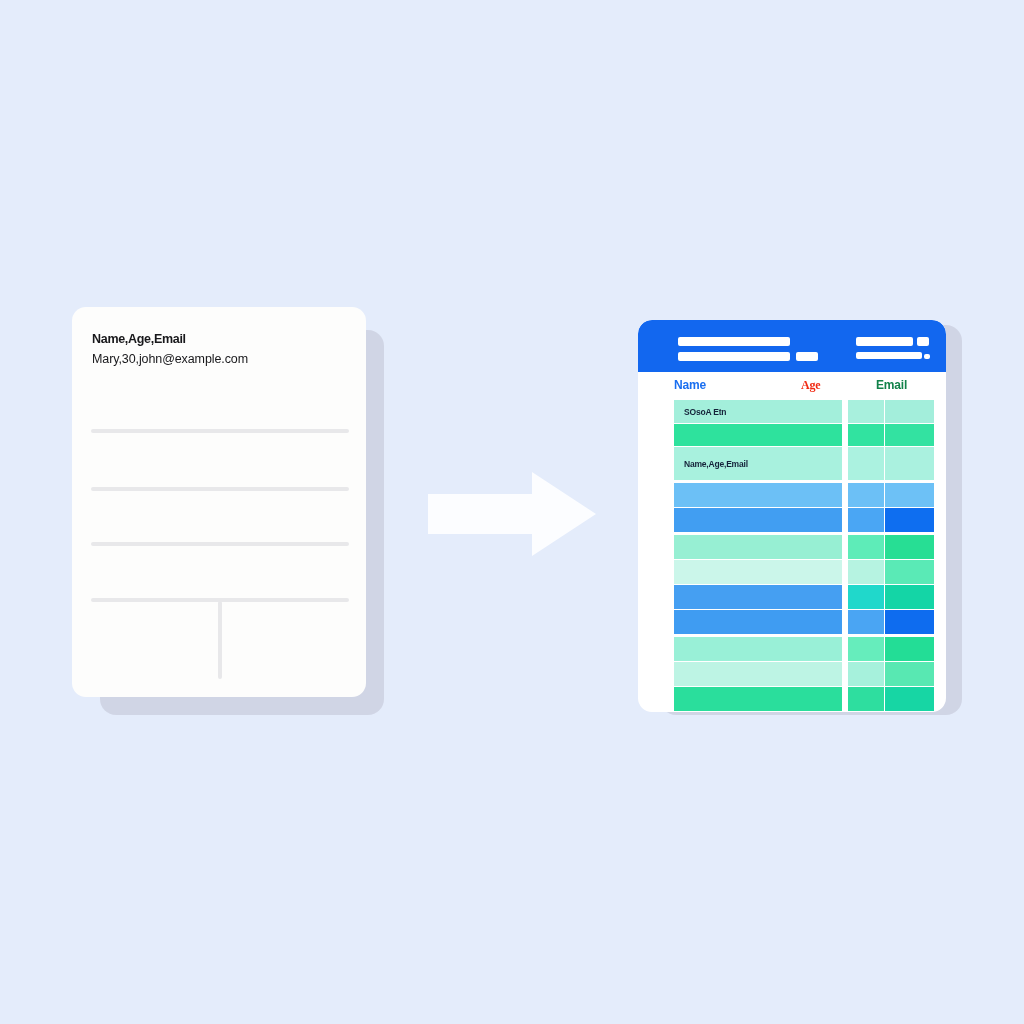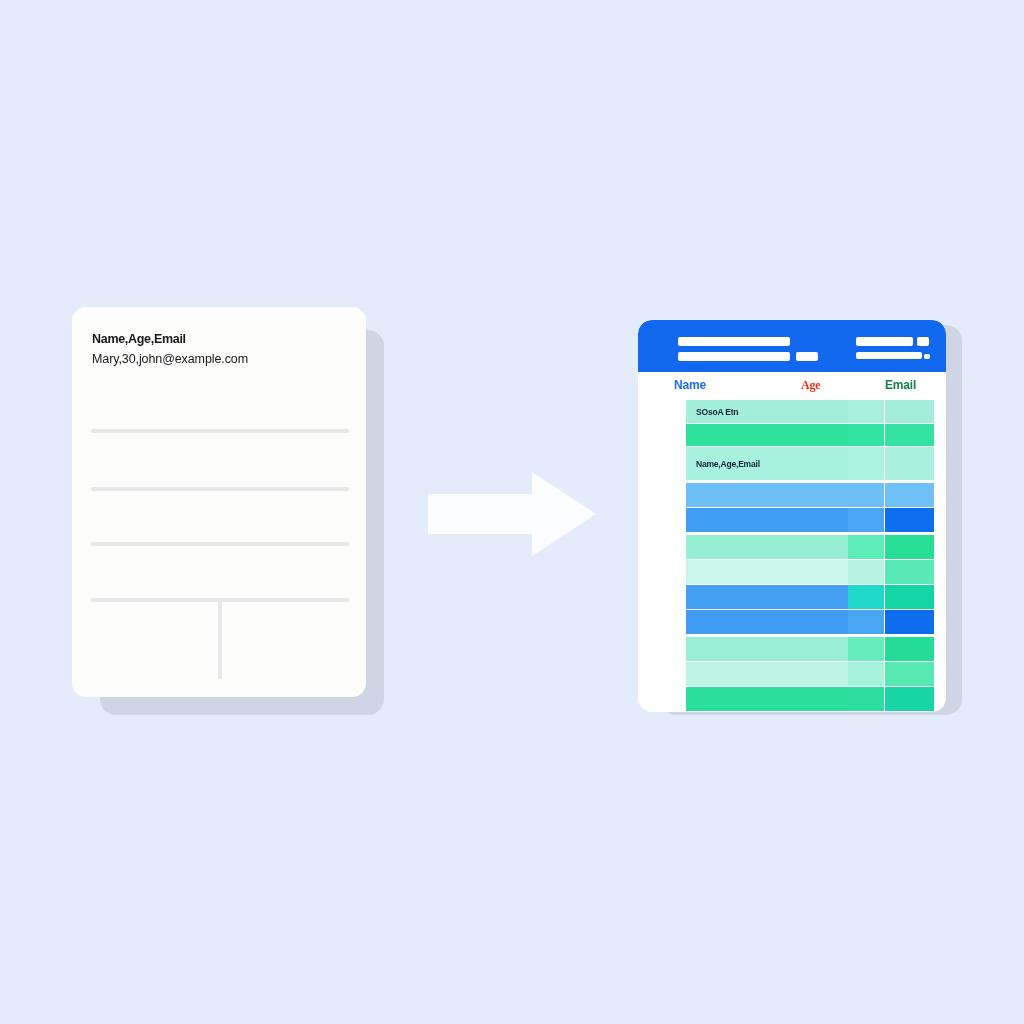--- a/index.html
+++ b/index.html
@@ -130,38 +130,38 @@
     height: 22px;
   }
   .col-head {
     position: absolute;
     font-size: 12px;
     font-weight: bold;
     letter-spacing: -.2px;
   }
   #col-head-name  { left: 36px; color: #1a6ff0; }
   #col-head-age   { left: 163px; color: #f12b14; font-family: Liberation Serif, serif; }
-  #col-head-email { left: 247px; color: #12824a; }
+  #col-head-email { left: 238px; color: #12824a; }
 
   #rows {
     position: absolute;
     left: 0;
     top: 80px;
     width: 308px;
   }
   .trow {
     position: absolute;
     left: 0;
     width: 308px;
   }
   .cell {
     position: absolute;
     top: 0;
   }
-  .cell-name  { left: 48px; width: 168px; }
+  .cell-name  { left: 36px; width: 168px; }
   .cell-age   { left: 210px; width: 36px; }
   .cell-email { left: 247px; width: 49px; }
 
   .cell-text {
     position: absolute;
     left: 10px;
     top: 50%;
     transform: translateY(-50%);
     font-size: 8.5px;
     font-weight: bold;

